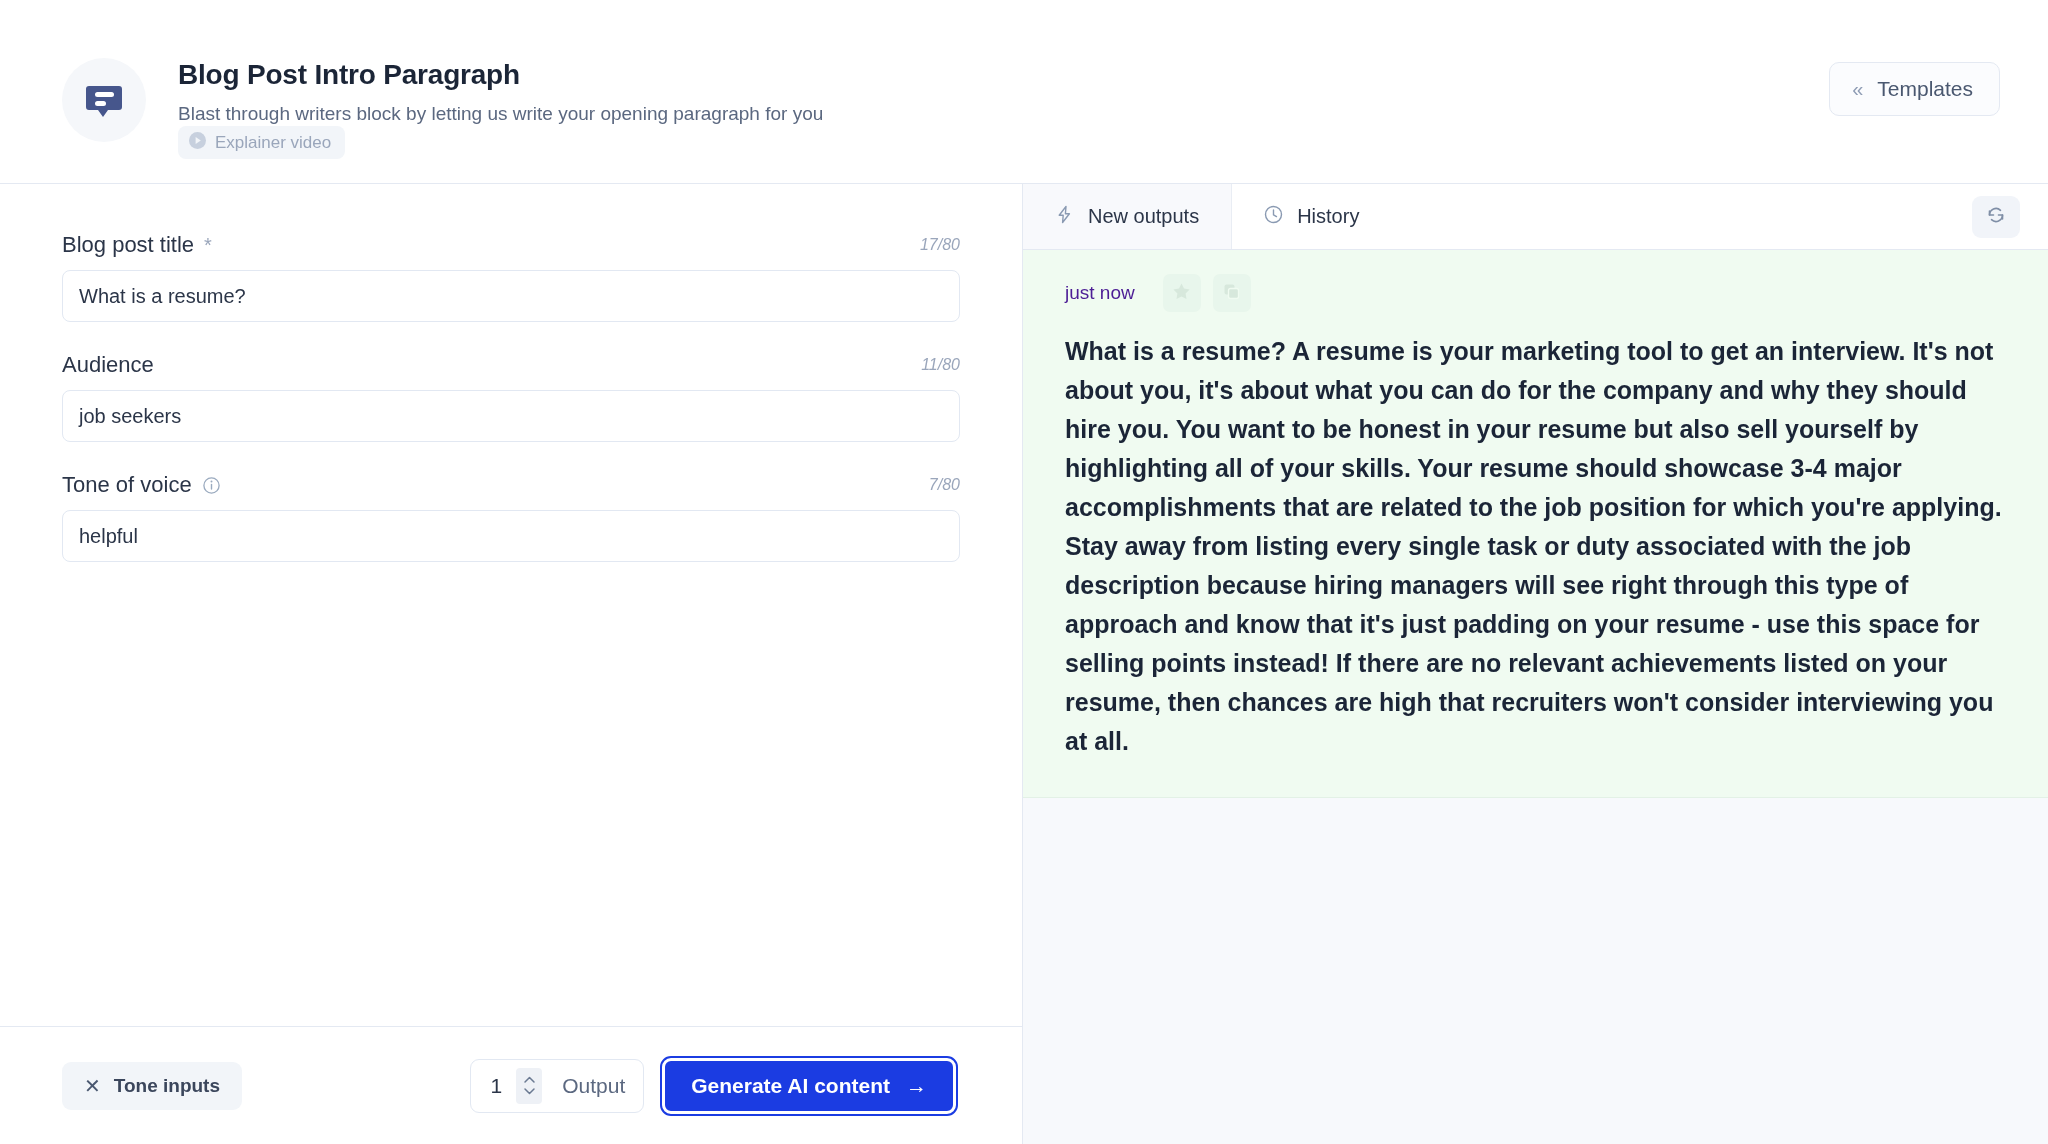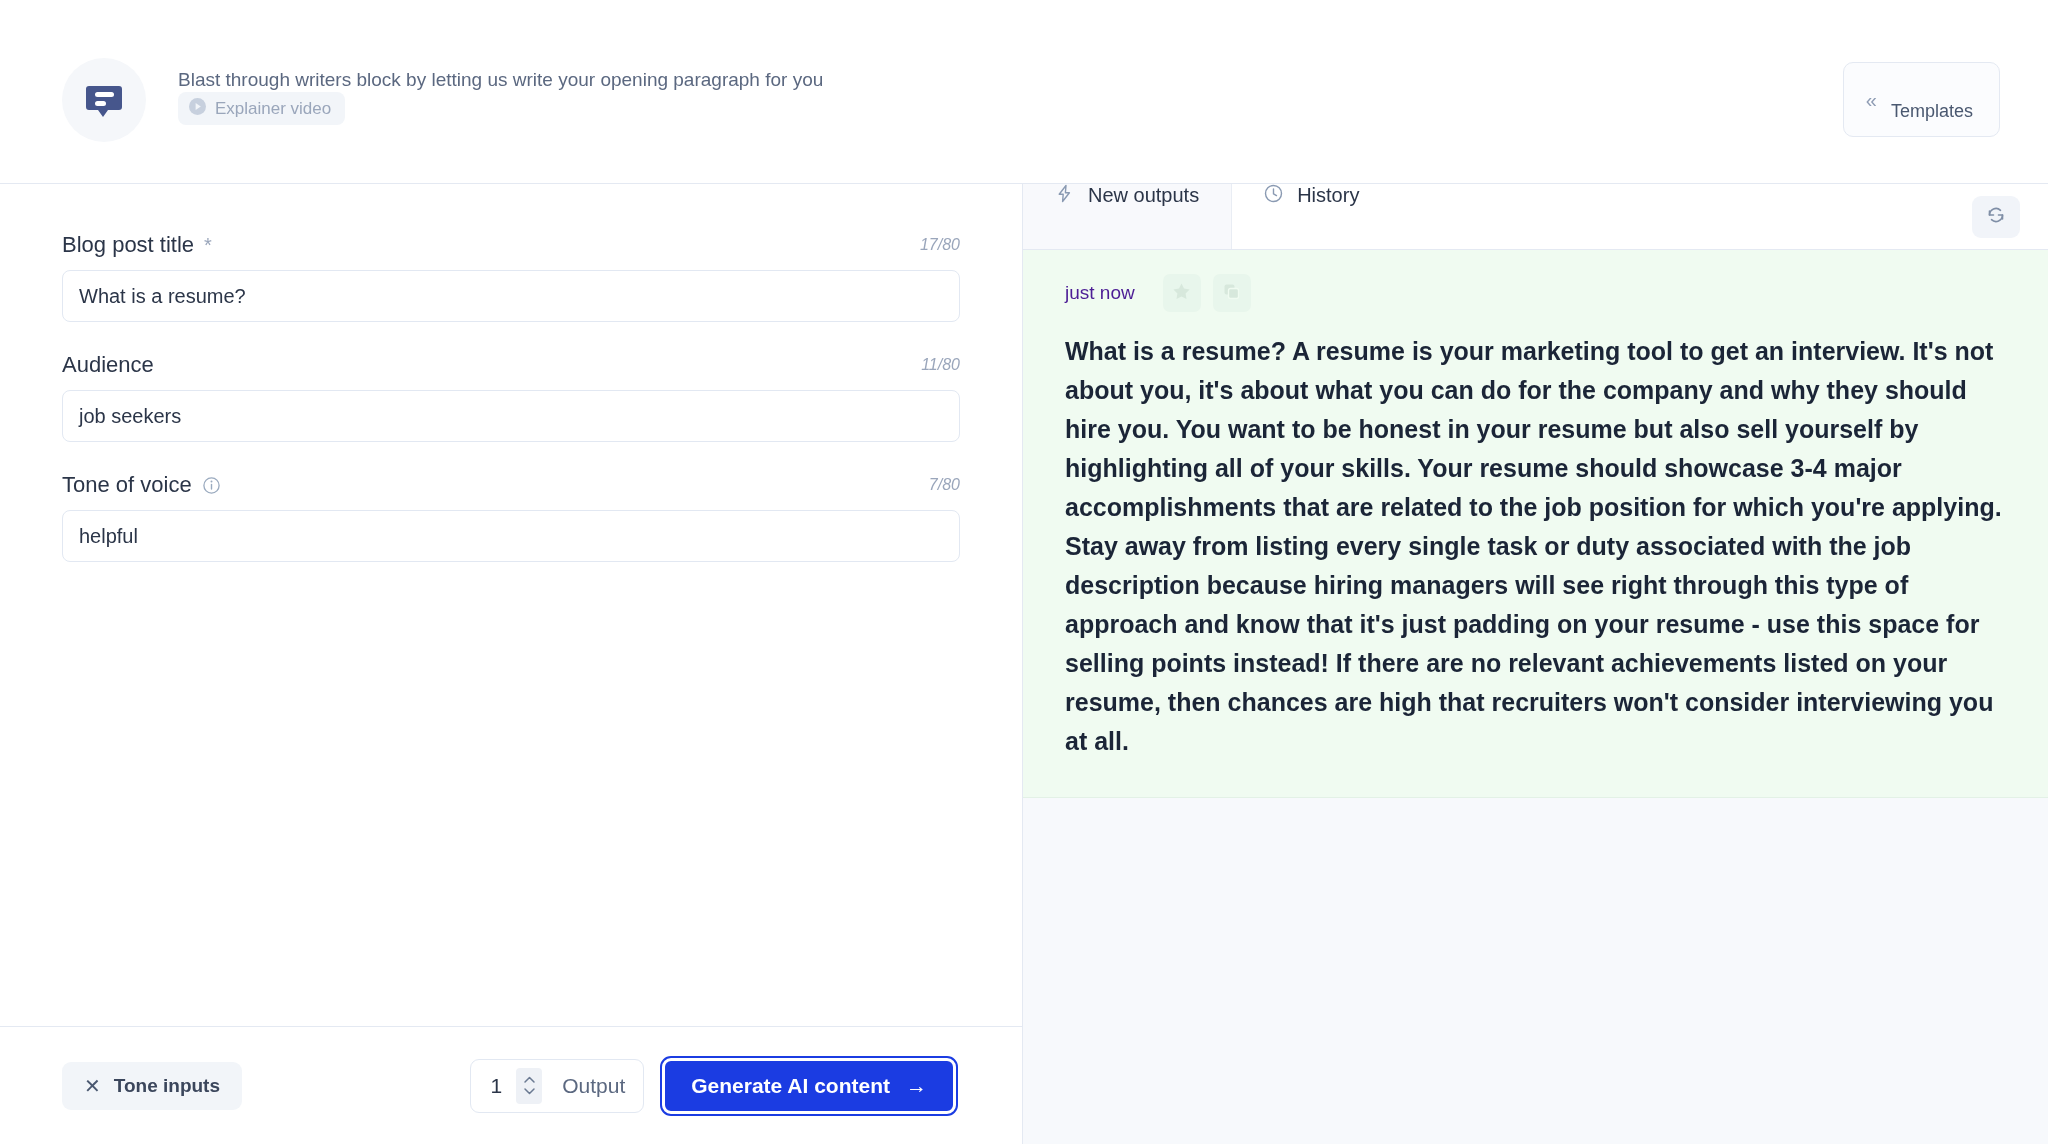--- a/index.html
+++ b/index.html
@@ -84,23 +84,22 @@
     padding: 14px 26px 14px 22px;
     cursor: pointer;
   }
   .templates-btn .chev {
     color: #8e9cb4;
     font-size: 20px;
     line-height: 1;
     letter-spacing: -2px;
   }
   .templates-btn .label {
-    font-size: 18px;
+    font-size: 21px;
     color: #4a5870;
-    margin-top: 24px;
   }
 
   
   .body {
     flex: 1 1 auto;
     display: flex;
     min-height: 0;
   }
 
   
@@ -241,21 +240,21 @@
   .tabs-bar {
     flex: 0 0 66px;
     background: #ffffff;
     border-bottom: 1px solid #e4e9f2;
     display: flex;
     align-items: stretch;
     position: relative;
   }
   .tab {
     display: inline-flex;
-    align-items: flex-start;
+    align-items: center;
     gap: 14px;
     padding: 0 32px;
     cursor: pointer;
     font-size: 20px;
     color: #2b3548;
   }
   .tab.active {
     background: #f8f9fc;
     border-right: 1px solid #e9edf4;
   }
@@ -315,20 +314,21 @@
   <div class="header">
     <div class="header-left">
       <div class="app-avatar">
         <svg width="44" height="44" viewBox="0 0 44 44">
           <path d="M7 8 h30 a3 3 0 0 1 3 3 v18 a3 3 0 0 1 -3 3 h-11 l-5 7 l-5 -7 h-9 a3 3 0 0 1 -3 -3 v-18 a3 3 0 0 1 3 -3 z" fill="#46568c"></path>
           <rect x="13" y="14" width="19" height="5" rx="2.5" fill="#ffffff"></rect>
           <rect x="13" y="23" width="11" height="5" rx="2.5" fill="#ffffff"></rect>
         </svg>
       </div>
       <div class="header-text">
+        <div class="page-title">Blog Post Intro Paragraph</div>
         <div class="page-subtitle">Blast through writers block by letting us write your opening paragraph for you</div>
         <div class="explainer-badge">
           <span class="play-icon">
             <svg width="17" height="17" viewBox="0 0 17 17">
               <circle cx="8.5" cy="8.5" r="8.5" fill="#c7d0de"></circle>
               <path d="M6.6 5 L11.8 8.5 L6.6 12 Z" fill="#f2f5f9"></path>
             </svg>
           </span>
           <span class="label">Explainer video</span>
         </div>

